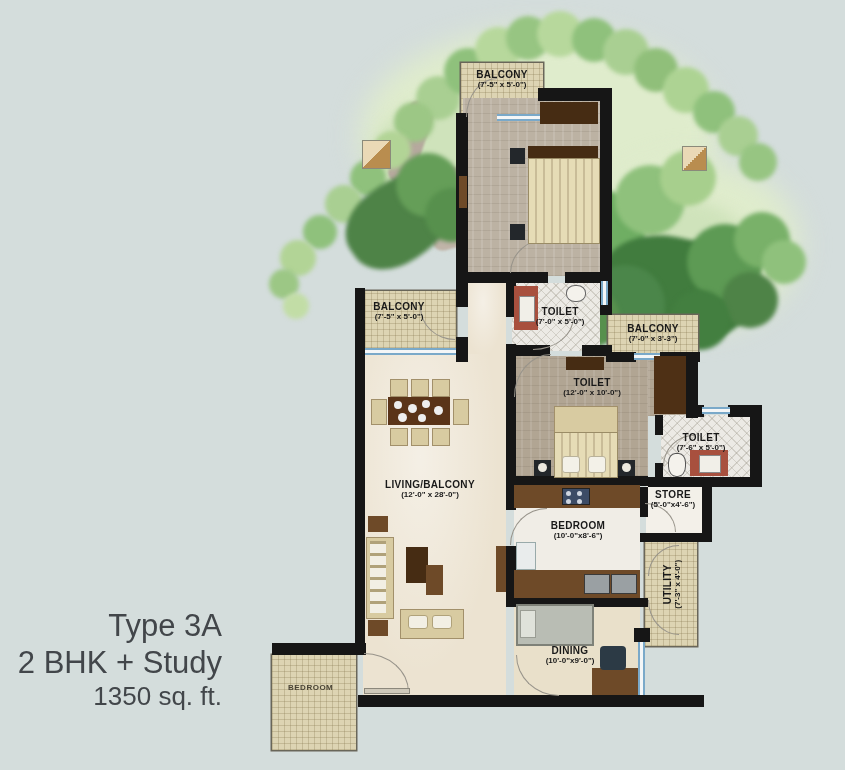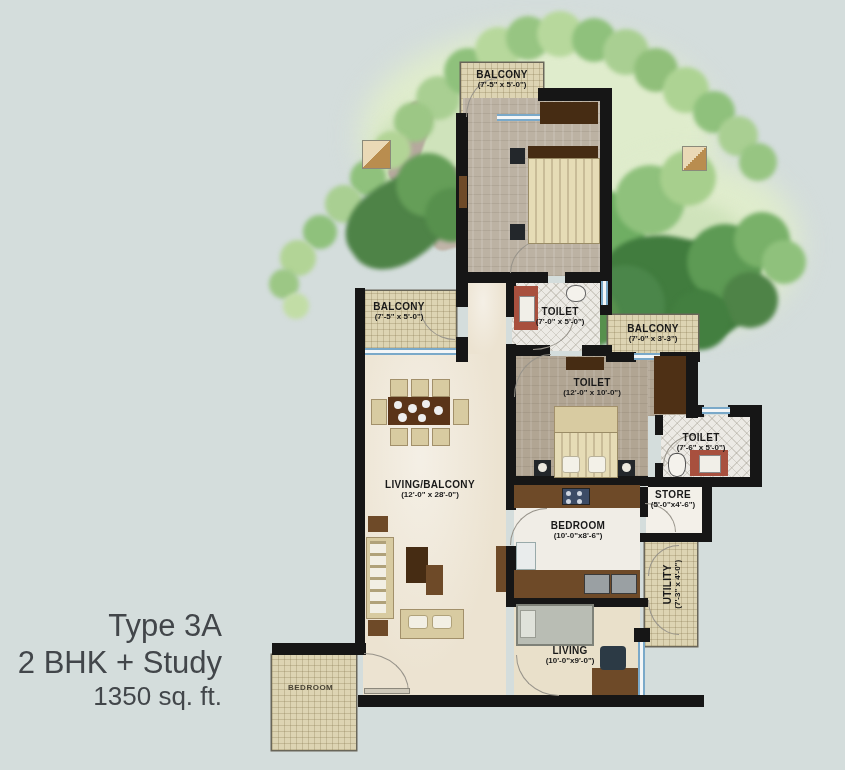--- a/index.html
+++ b/index.html
@@ -285,21 +285,21 @@
   </div>
   <div class="lbl" style="left:518px;top:520px;width:120px;">
     <div class="nm">BEDROOM</div>
     <div class="dm">(10'-0"x8'-6")</div>
   </div>
   <div class="lbl" style="left:617px;top:574px;width:110px;transform:rotate(-90deg);">
     <div class="nm">UTILITY</div>
     <div class="dm">(7'-3" x 4'-0")</div>
   </div>
   <div class="lbl" style="left:510px;top:645px;width:120px;">
-    <div class="nm">LIVING</div>
+    <div class="nm">DINING</div>
     <div class="dm">(10'-0"x9'-0")</div>
   </div>
   <div class="corr-lbl" style="left:288px;top:683px;">BEDROOM</div>
 
   <div class="title" style="right:623px;top:608px;width:240px;">
     <div class="t1">Type 3A</div>
     <div class="t2">2 BHK + Study</div>
     <div class="t3">1350 sq. ft.</div>
   </div>
 

